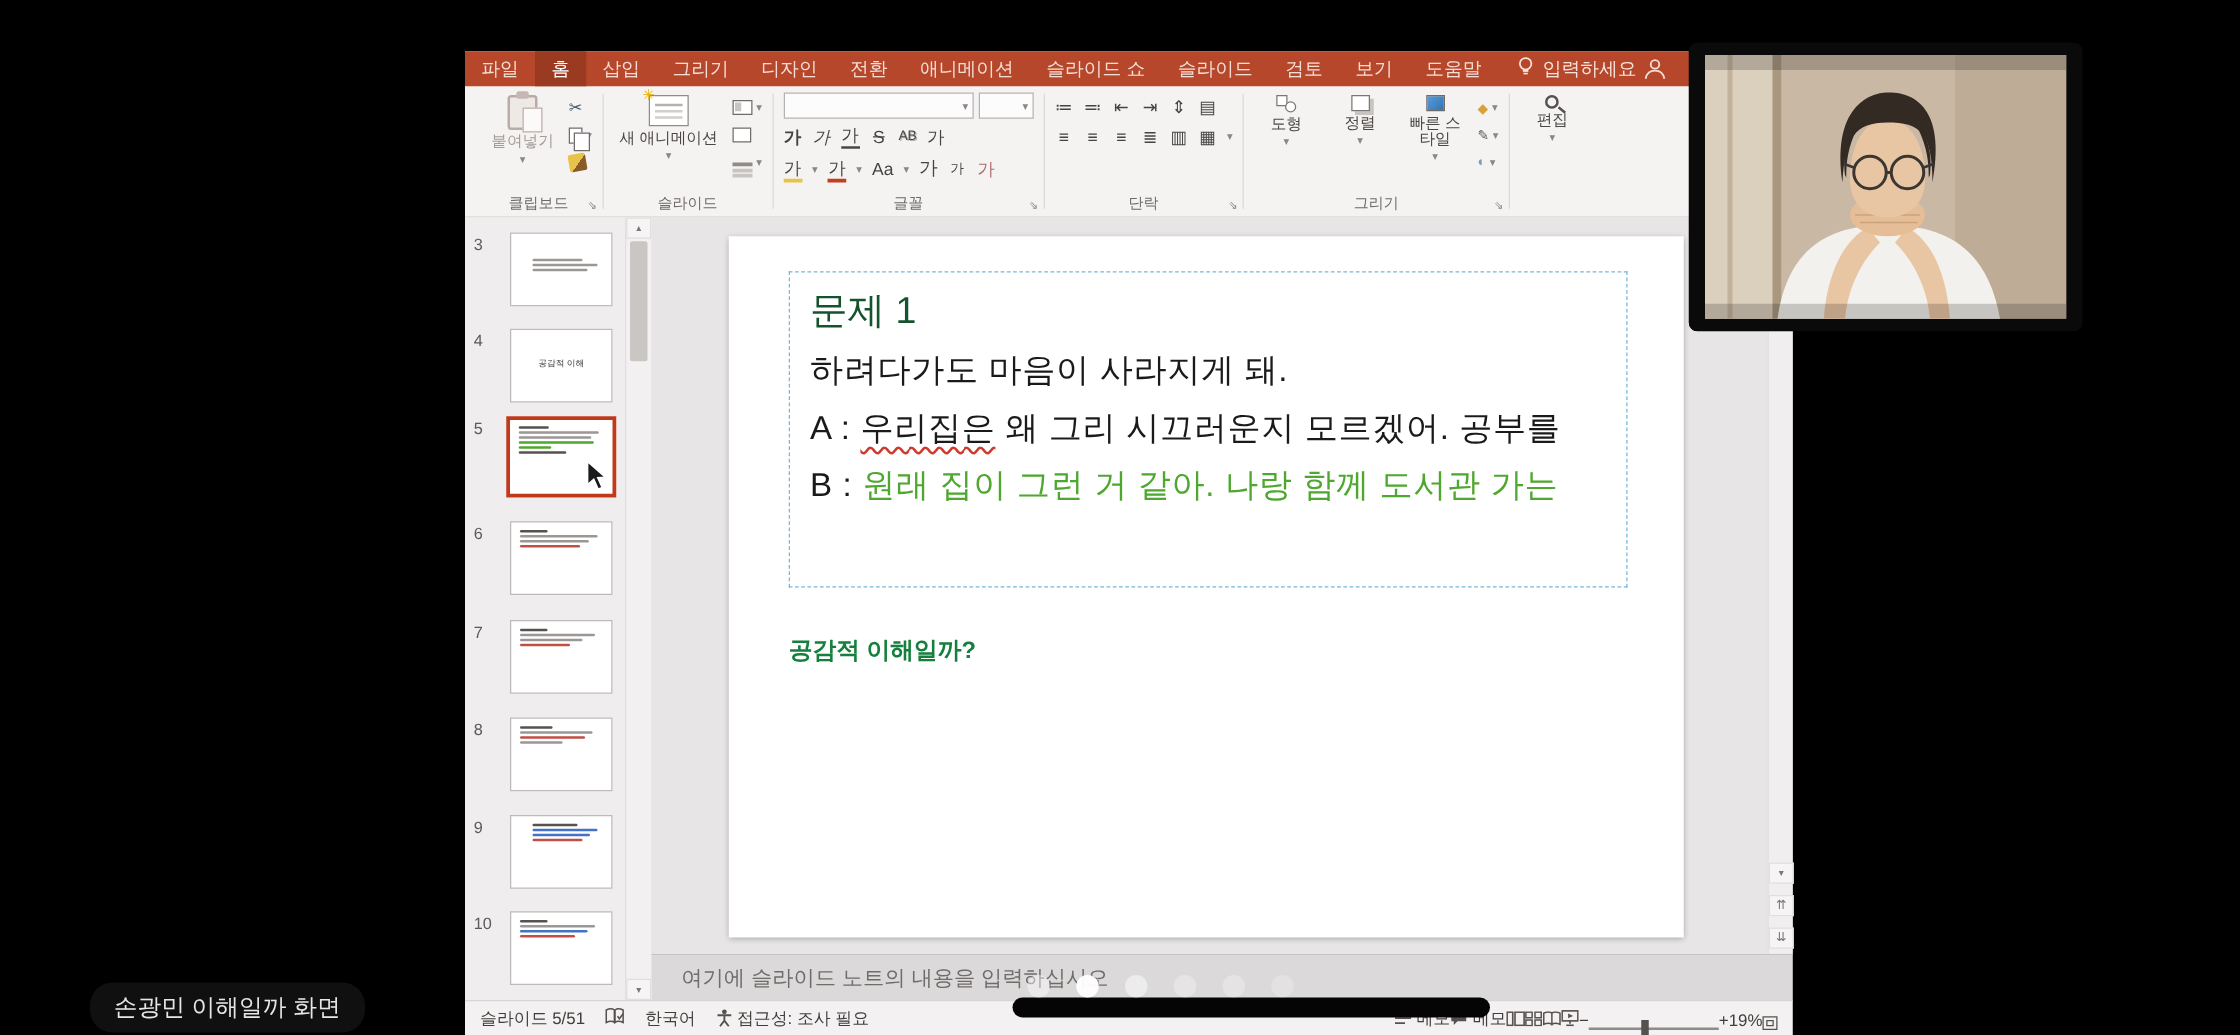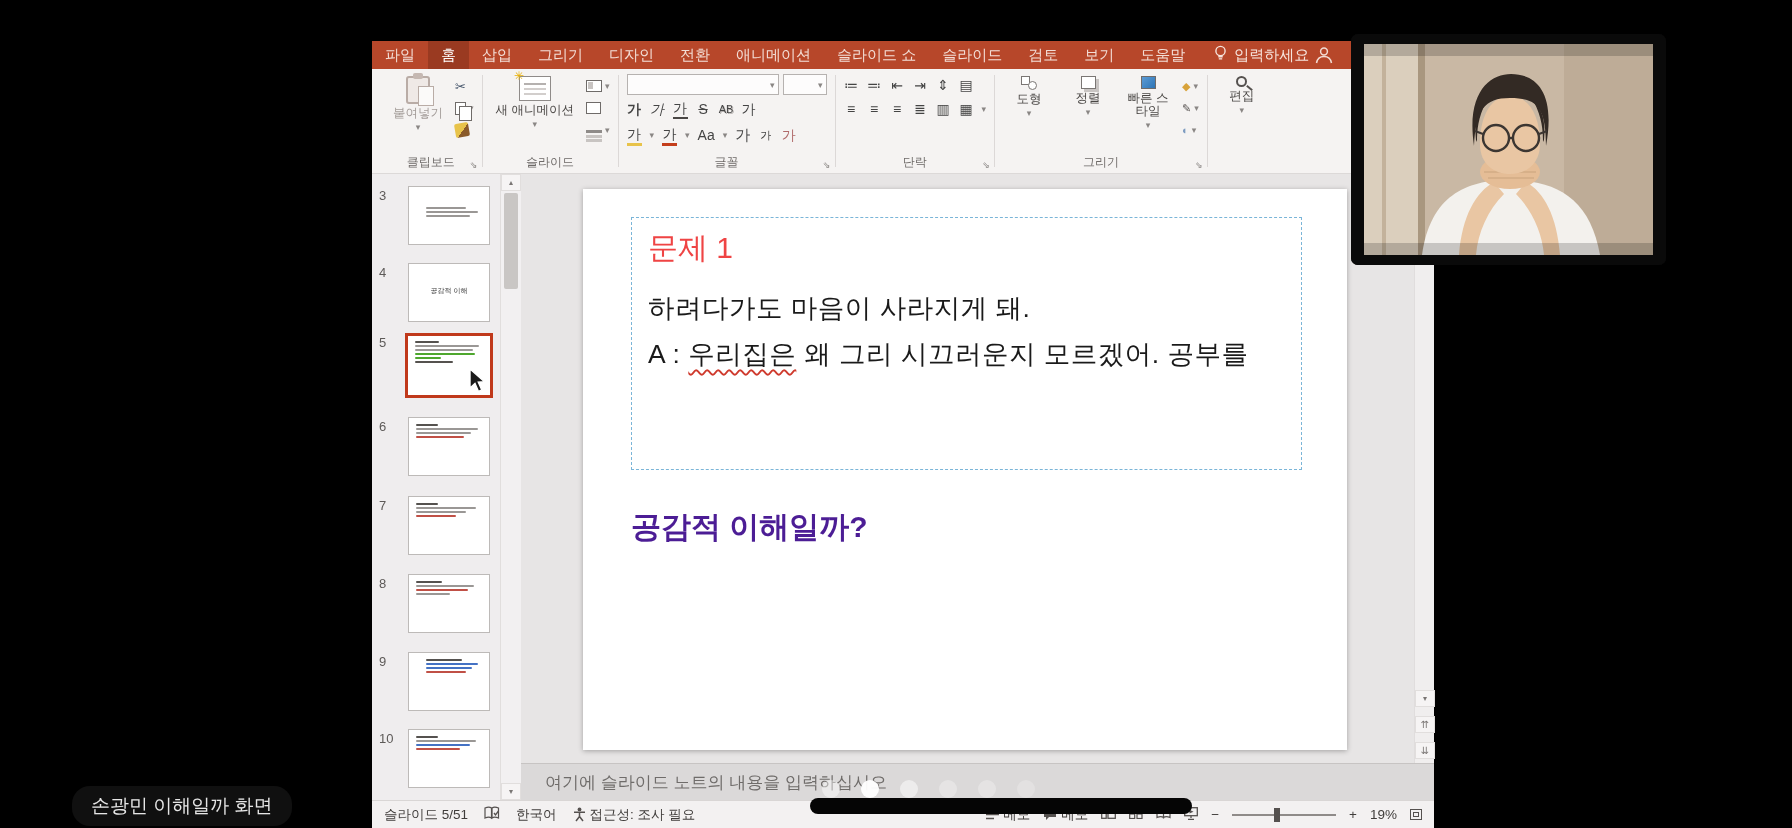--- a/index.html
+++ b/index.html
@@ -83,32 +83,32 @@
   .vscroll{width:21px;background:#f2f0f1;border-left:1px solid #e1dedd;position:relative;flex:none}
   .sbtn{position:absolute;left:0;width:20px;height:17px;background:#f6f4f4;border:1px solid #e1dedd;
         color:#7a7674;font-size:8px;display:flex;align-items:center;justify-content:center}
   .sthumb{position:absolute;left:3px;width:14px;background:#c9c6c4;border-radius:2px}
   .rightcol{flex:1;display:flex;flex-direction:column;min-width:0}
   .editor{height:589px;background:#e7e5e5;position:relative;flex:none}
   .slide{position:absolute;left:62px;top:15px;width:764px;height:561px;background:#fff;
          box-shadow:0 1px 5px rgba(0,0,0,.3)}
   .tbox{position:absolute;left:48px;top:28px;width:671px;height:253px;
         border:1px dashed #7ab5d8;padding:8px 16px}
-  .stitle{font-size:30px;color:#ef4444;margin:2px 0 16px;white-space:nowrap}
+  .stitle{font-size:30px;color:#14532d;margin:2px 0 4px;white-space:nowrap}
   .sline{font-size:26.5px;color:#1a1a1a;line-height:46px;white-space:nowrap;letter-spacing:.5px}
   .wavy{text-decoration:underline wavy #cf3a2d 2px;text-underline-offset:6px}
   .grn{color:#4ea72e}
-  .squestion{position:absolute;left:48px;top:318px;font-size:30px;font-weight:bold;
-             color:#4c1d95;white-space:nowrap}
+  .squestion{position:absolute;left:48px;top:318px;font-size:19px;font-weight:bold;
+             color:#15803d;white-space:nowrap}
   .notes{height:37px;background:#dbd9d9;border-top:1px solid #c7c4c3;display:flex;
          align-items:center;padding-left:24px;color:#6f6c6a;font-size:17px;flex:none}
   
   .status{height:28px;background:#f3f1f1;border-top:1px solid #d9d6d5;display:flex;
           align-items:center;font-size:13.5px;color:#403d3b;padding:0 12px;gap:16px;flex:none}
-  .sright{margin-left:auto;display:flex;align-items:center;gap:13px}
+  .sright{margin-left:auto;display:flex;align-items:flex-end;}
   .sico{display:flex;align-items:center;gap:4px;color:#403d3b}
   .zoomtrack{width:104px;height:2px;background:#8f8b89;position:relative}
   .zoomtrack b{position:absolute;left:40%;top:-6px;width:6px;height:14px;background:#55514f}
   .fitic{width:12px;height:11px;border:1.5px solid #55514f;position:relative}
   .fitic:before{content:"";position:absolute;left:2px;top:2px;right:2px;bottom:2px;border:1px solid #55514f}
   
   .pill{position:absolute;left:72px;top:786px;background:rgba(18,18,18,.88);color:#e6e6e6;
         font-size:19px;padding:7px 19px;border-radius:18px;white-space:nowrap}
   .scrubber{position:absolute;left:810px;top:798px;width:382px;height:16px;background:#050505;
             border-radius:8px}
@@ -392,20 +392,21 @@
         <div class="sbtn" style="bottom:0">▾</div>
       </div>
 
       <div class="rightcol">
         <div class="editor">
           <div class="slide">
             <div class="tbox">
               <div class="stitle">문제 1</div>
               <div class="sline">하려다가도 마음이 사라지게 돼.</div>
               <div class="sline"><span>A : </span><span class="wavy">우리집은</span><span> 왜 그리 시끄러운지 모르겠어. 공부를</span></div>
+              <div class="sline"><span>B : </span><span class="grn">원래 집이 그런 거 같아. 나랑 함께 도서관 가는</span></div>
             </div>
             <div class="squestion">공감적 이해일까?</div>
           </div>
           <div style="position:absolute;right:0;top:0;width:20px;height:100%;background:#f0eeee;border-left:1px solid #e0dddd">
             <div class="sbtn" style="top:0">▴</div>
             <div class="sthumb" style="top:19px;height:60px"></div>
             <div class="sbtn" style="bottom:56px">▾</div>
             <div class="sbtn" style="bottom:30px;font-size:10px">⇈</div>
             <div class="sbtn" style="bottom:4px;font-size:10px">⇊</div>
           </div>

